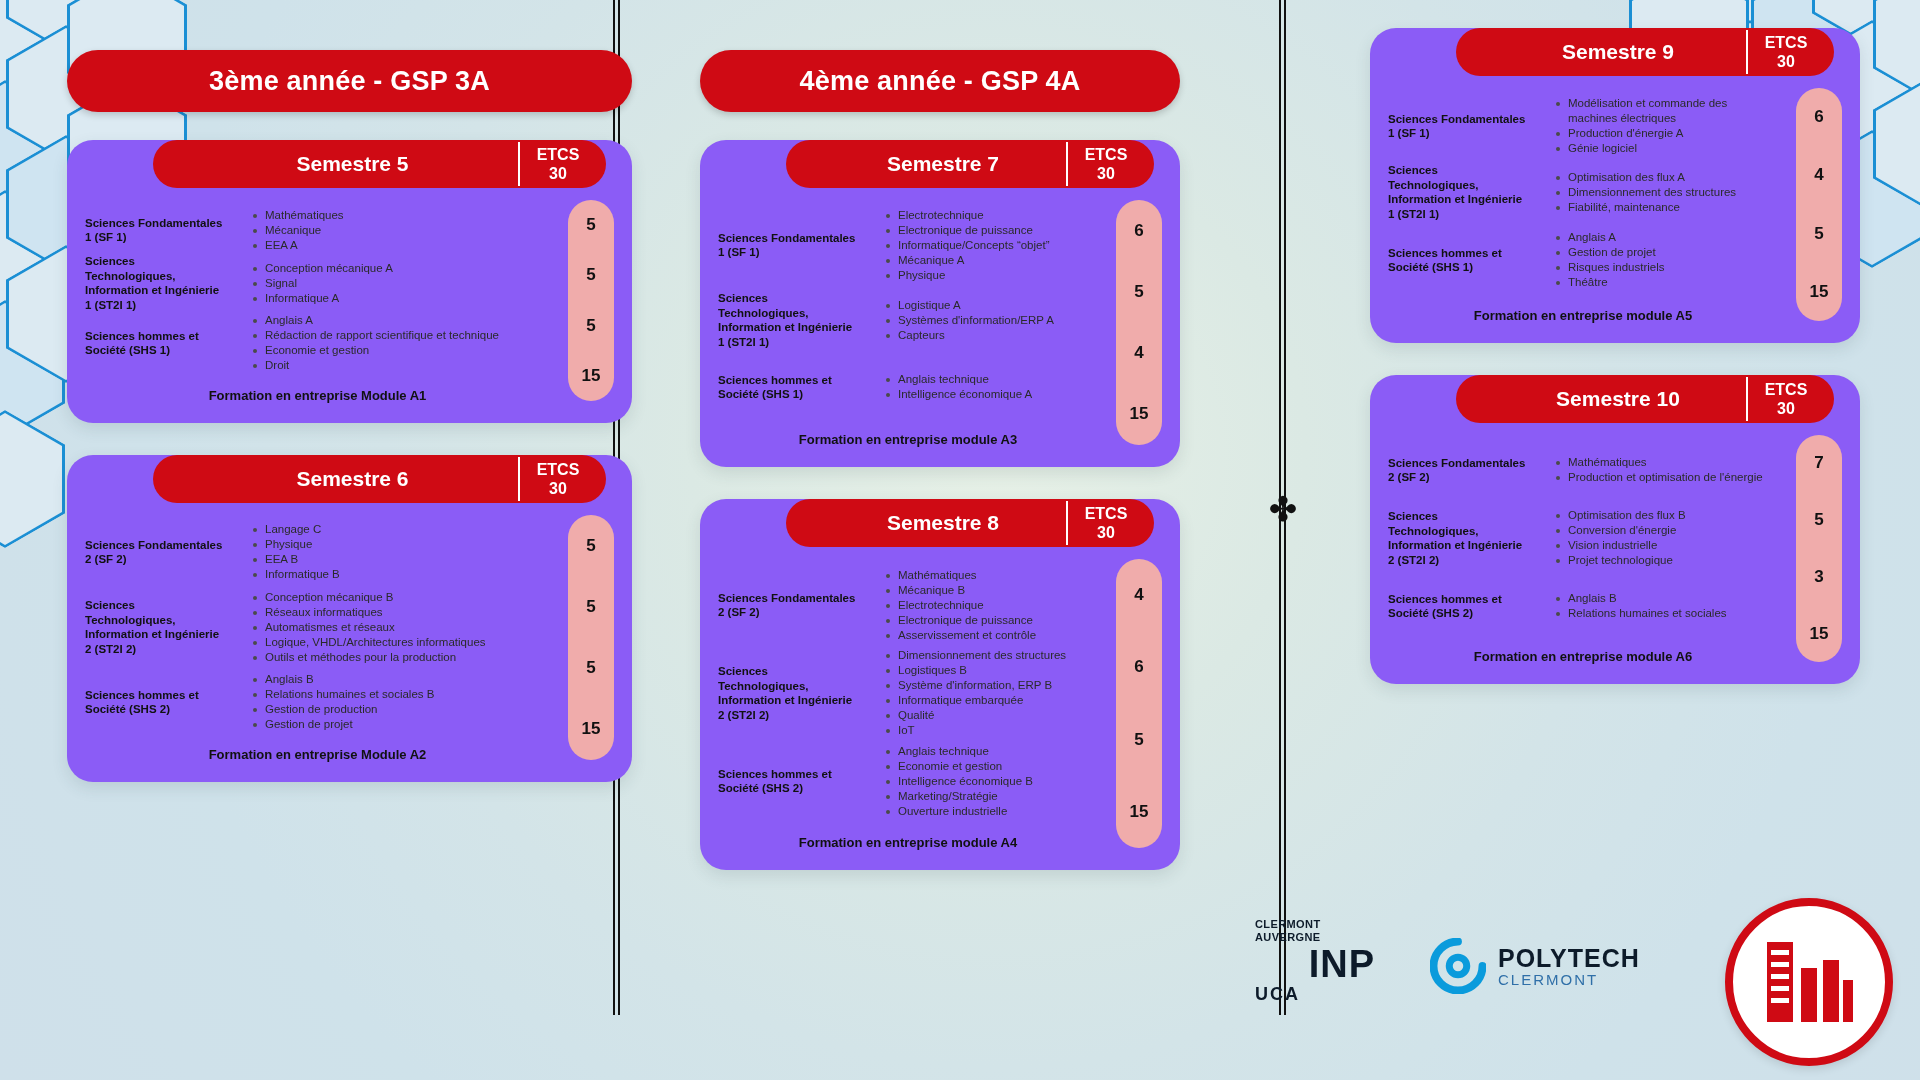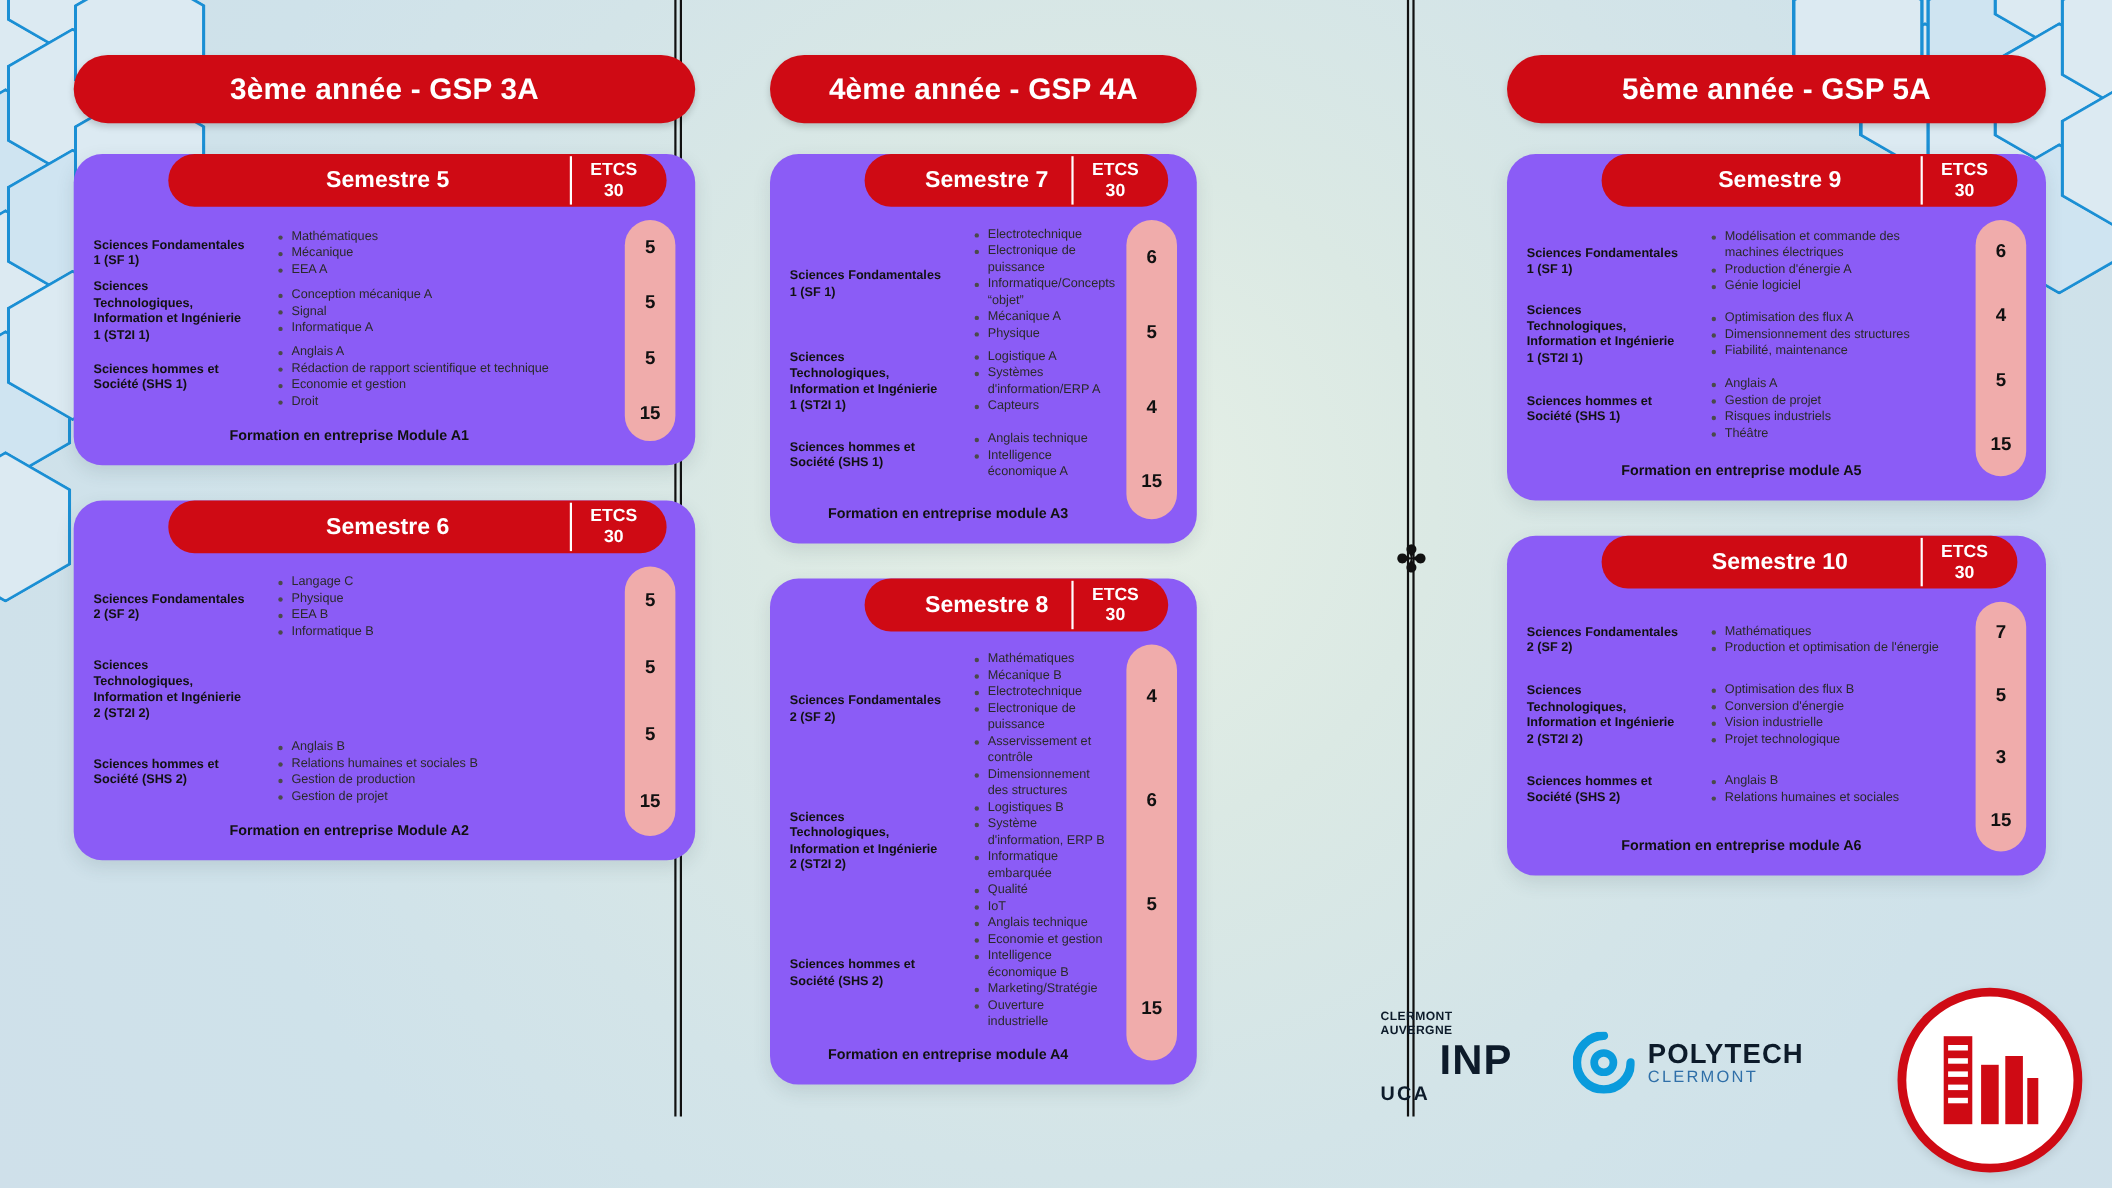--- a/index.html
+++ b/index.html
@@ -27,21 +27,21 @@
     content:"";position:absolute;inset:3px;
     clip-path:polygon(50% 0%,100% 25%,100% 75%,50% 100%,0% 75%,0% 25%);
     background:#dceaf2;
   }
   .hex.solid::after{background:#cfe4f1;}
 
   
   .board{position:absolute;inset:0;}
   .column{position:absolute;top:0;}
   .col1{left:40px;width:592px;padding-left:27px;}
-  .col2{left:700px;width:388px;}
+  .col2{left:700px;width:480px;}
   .col3{left:1370px;width:490px;}
 
   .year-banner{
     background:#cf0a14;color:#fff;border-radius:44px;
     height:62px;display:flex;align-items:center;justify-content:center;
     font-size:27px;font-weight:bold;letter-spacing:.2px;
     box-shadow:0 3px 7px rgba(0,0,0,.18);
   }
 
   .sem-card{
@@ -236,20 +236,29 @@
                 <ul>
                   <li>Langage C</li>
                   <li>Physique</li>
                   <li>EEA B</li>
                   <li>Informatique B</li>
                 </ul>
               </div>
           </div>
           <div class="ue-row" style="min-height:88px;">
             <div class="ue-name">Sciences Technologiques, Information et Ingénierie 2 (ST2I 2)</div>
+            <div class="ue-courses">
+                <ul>
+                  <li>Conception mécanique B</li>
+                  <li>Réseaux informatiques</li>
+                  <li>Automatismes et réseaux</li>
+                  <li>Logique, VHDL/Architectures informatiques</li>
+                  <li>Outils et méthodes pour la production</li>
+                </ul>
+              </div>
           </div>
           <div class="ue-row" style="min-height:62px;">
             <div class="ue-name">Sciences hommes et Société (SHS 2)</div>
             <div class="ue-courses">
                 <ul>
                   <li>Anglais B</li>
                   <li>Relations humaines et sociales B</li>
                   <li>Gestion de production</li>
                   <li>Gestion de projet</li>
                 </ul>
@@ -369,21 +378,20 @@
                 </ul>
               </div>
           </div>
         </div>
         <div class="footer-row">Formation en entreprise module A4</div>
       </div>
     </div>
   </div>
 
   <div class="column col3">
-    <div class="year-banner" style="margin-top:50px;">5ème année - GSP 5A</div>
 
     <div class="sem-card" style="margin-top:28px;">
       <div class="sem-header">
         <div class="sem-title">Semestre 9</div>
         <div class="sem-ects">
           <span class="num">ETCS</span>
           <span class="num">30</span>
         </div>
       </div>
       <div class="sem-body">

